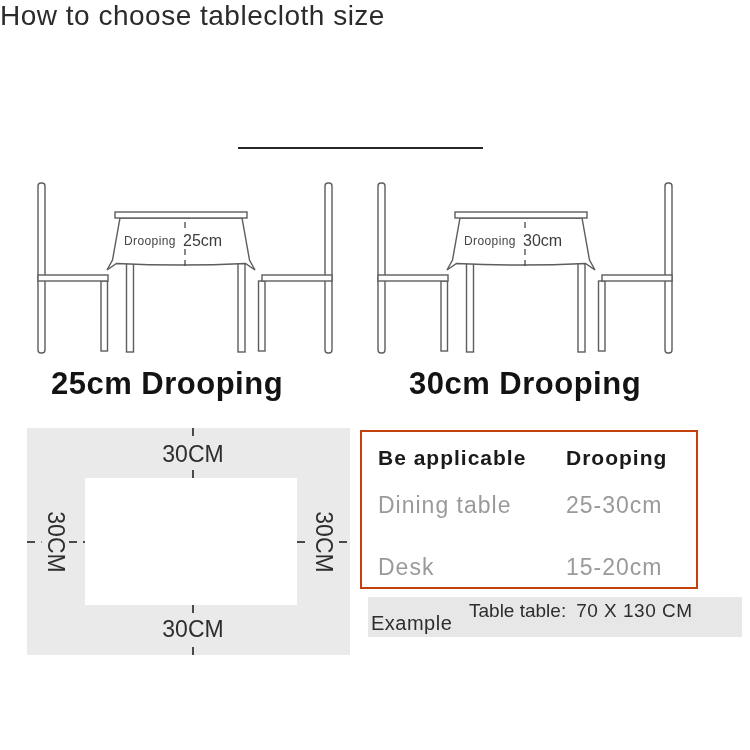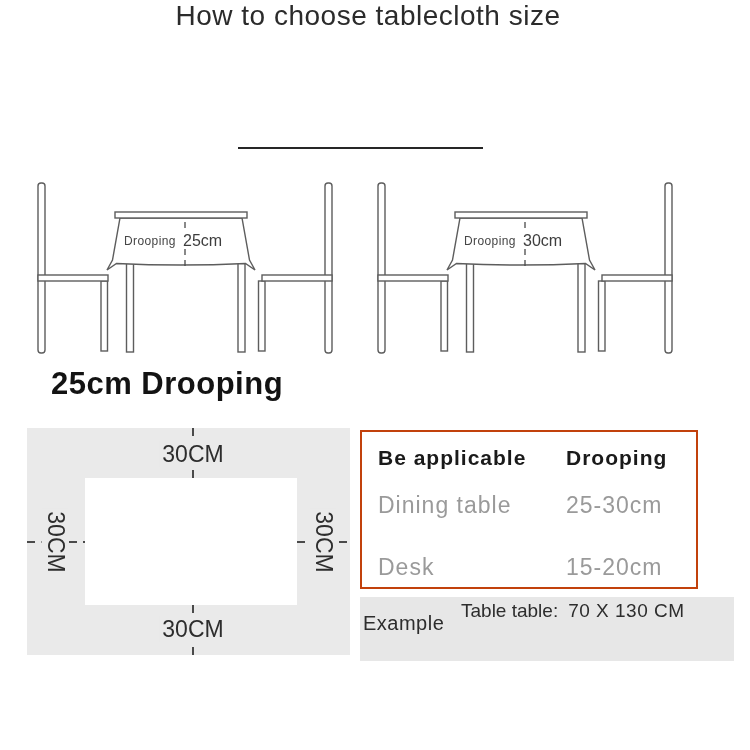--- a/index.html
+++ b/index.html
@@ -5,21 +5,21 @@
   * { box-sizing: border-box; margin: 0; padding: 0; }
   body { background: #ffffff; font-family: "Liberation Sans", sans-serif; }
   .canvas {
     position: relative; width: 750px; height: 750px;
     background: #ffffff; overflow: hidden;
     font-family: "Liberation Sans", sans-serif;
   }
   
   .page-title {
     position: absolute; left: 0; top: 95; width: 736px;
-    text-align: center; font-size: 28px; color: #2b2b2b;
+    font-size: 28px; color: #2b2b2b;
     letter-spacing: 0.5px; font-weight: 400;
   }
   .title-underline {
     position: absolute; left: 238px; top: 147px;
     width: 245px; height: 2px; background: #262626;
   }
   
   .scene { position: absolute; width: 330px; height: 190px; }
   .scene-left  { left: 20px;  top: 172px; }
   .scene-right { left: 360px; top: 172px; }
@@ -66,22 +66,22 @@
   }
   .gt-row { position: absolute; left: 0; width: 100%; }
   .gt-header { top: 14px; font-weight: bold; color: #1a1a1a; font-size: 21px; letter-spacing: 1px; }
   .gt-r1 { top: 60px; }
   .gt-r2 { top: 122px; }
   .gt-body { color: #9a9a9a; font-size: 23px; letter-spacing: 1px; }
   .gt-c1 { position: absolute; left: 16px; white-space: nowrap; }
   .gt-c2 { position: absolute; left: 204px; white-space: nowrap; }
   
   .example-box {
-    position: absolute; left: 360px; top: 597px;
-    width: 374px; height: 64px; background: #e7e7e7;
+    position: absolute; left: 368px; top: 597px;
+    width: 374px; height: 40px; background: #e7e7e7;
   }
   .example-label {
     position: absolute; left: 3px; top: 15px;
     font-size: 20px; color: #2d2d2d; letter-spacing: 0.5px;
   }
   .example-line1 {
     position: absolute; left: 101px; top: 3px;
     font-size: 19px; color: #2d2d2d; white-space: nowrap;
   }
   .example-line2 {
@@ -152,20 +152,21 @@
     <text class="droop-word" x="104" y="73">Drooping</text>
     <text class="droop-val" x="163" y="74">30cm</text>
     <g>
       <rect class="ln" x="305" y="11" width="7" height="170" rx="3"></rect>
       <rect class="ln" x="238.5" y="109" width="6.5" height="70"></rect>
       <rect class="ln" x="242" y="103" width="70" height="6"></rect>
     </g>
   </svg>
 
   <div class="caption caption-left">25cm Drooping</div>
+  <div class="caption caption-right">30cm Drooping</div>
 
   <div class="size-diagram">
     <div class="table-top-area"></div>
     <div class="vdash vdash-top"></div>
     <div class="vdash vdash-bottom"></div>
     <div class="hdash hdash-left"></div>
     <div class="hdash hdash-right"></div>
     <div class="margin-label margin-top">30CM</div>
     <div class="margin-label margin-bottom">30CM</div>
     <div class="margin-label margin-left">30CM</div>

